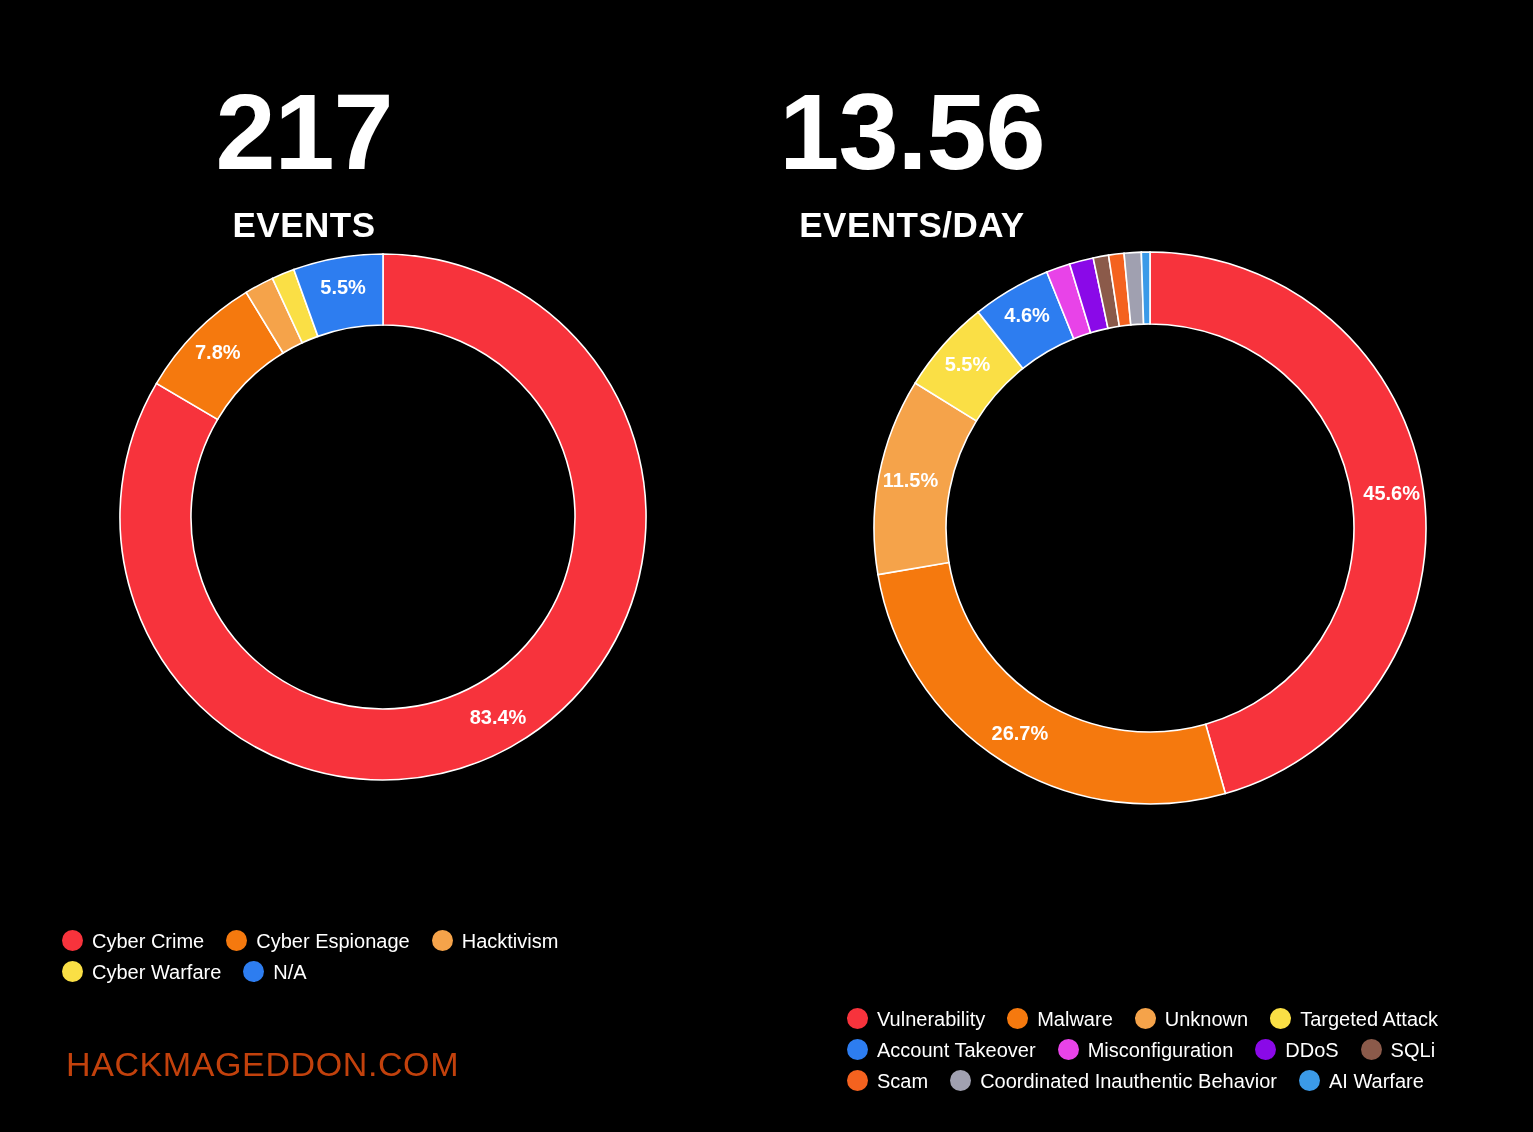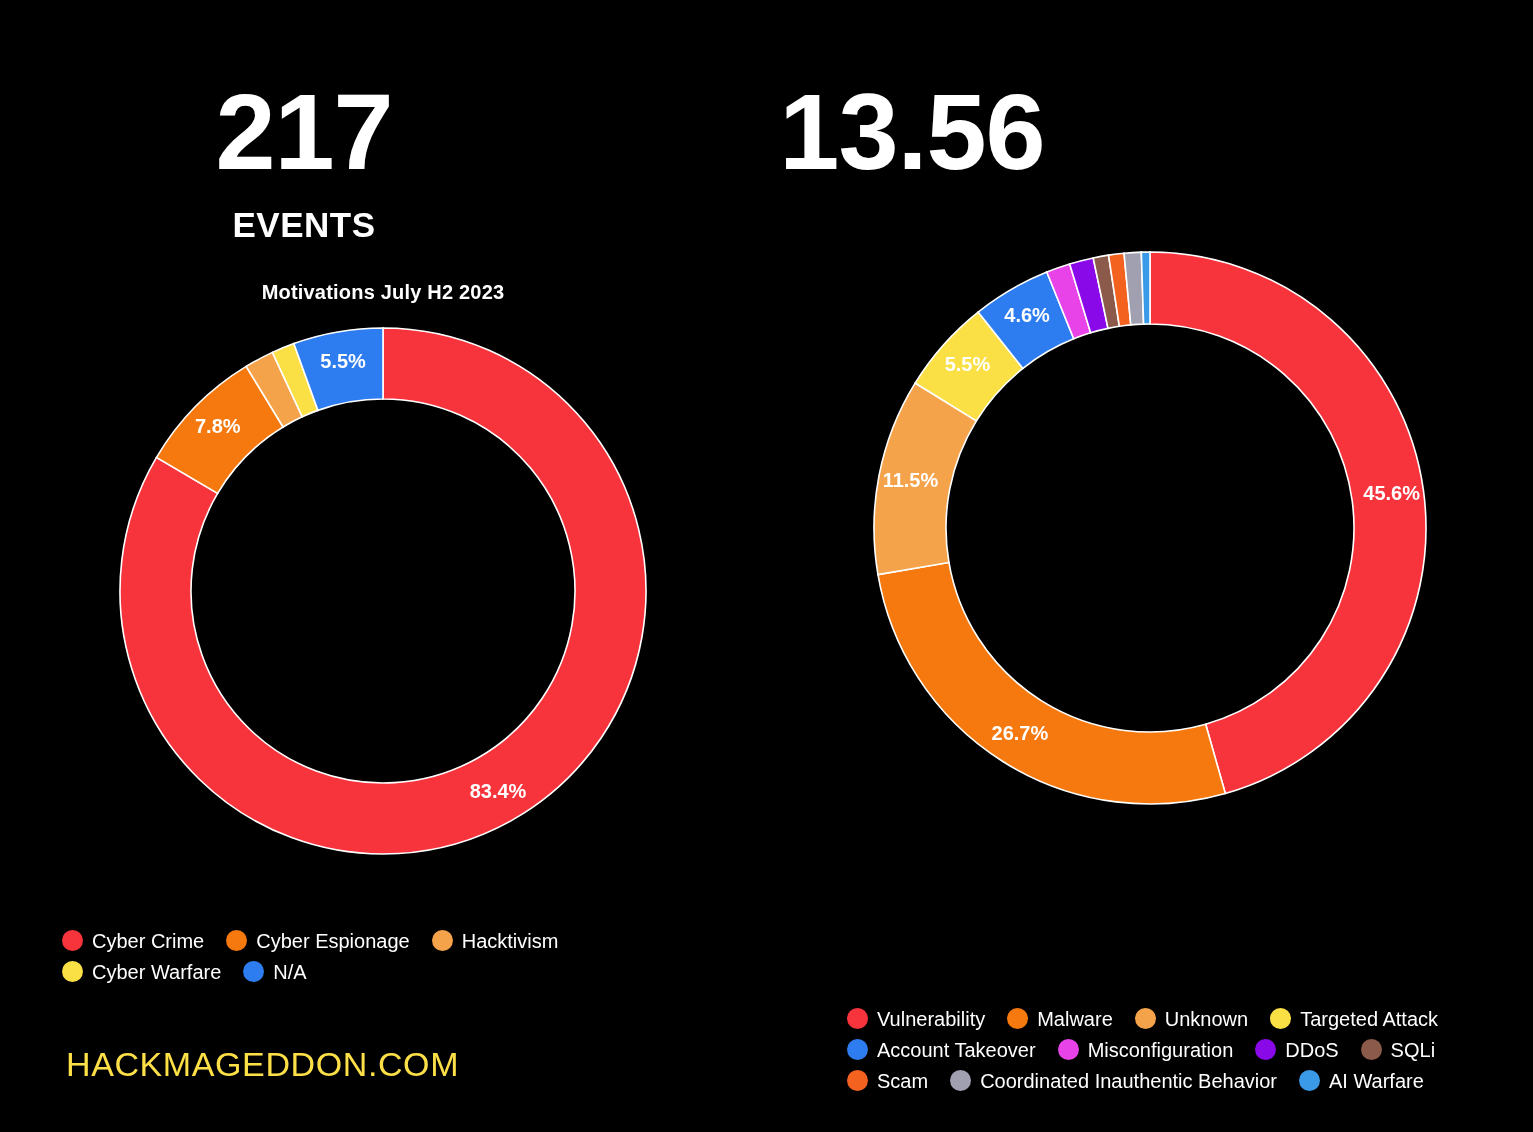--- a/index.html
+++ b/index.html
@@ -131,41 +131,41 @@
   }
 
   
   .brand {
     position: absolute;
     left: 66px;
     top: 1045px;
     font-size: 34px;
     font-weight: 400;
     letter-spacing: 0.6px;
-    color: #fde047;
+    color: #c2410c;
     text-align: right;
   }
 </style>
 </head>
 <body>
 
 <div class="page">
 
   <div class="kpi-row">
     <div class="kpi">
       <div class="kpi-value">217</div>
       <div class="kpi-label">EVENTS</div>
     </div>
     <div class="kpi">
       <div class="kpi-value">13.56</div>
+      <div class="kpi-label">EVENTS/DAY</div>
     </div>
   </div>
 
   <div class="panel panel-left">
-    <div class="chart-title">Motivations July H2 2023</div>
 
     <div class="donut-wrap left">
       <svg class="donut" id="donut-left" width="530" height="530" viewBox="0 0 530 530">
           <path d="M 265 2 A 263 263 0 1 1 38.48603525198237 131.35710354031602 L 99.63619303566773 167.43560410547786 A 192 192 0 1 0 265 73 Z" fill="#F7333C" stroke="#ffffff" stroke-width="1.6"></path>
           <text x="380.0509619347783" y="466.46284063787596" class="slice-label lg">83.4%</text>
           <path d="M 38.48603525198237 131.35710354031602 A 263 263 0 0 1 128.1651207488449 40.399875733957344 L 165.10533529953696 101.03336935710954 A 192 192 0 0 0 99.63619303566773 167.43560410547786 Z" fill="#F5790E" stroke="#ffffff" stroke-width="1.6"></path>
           <text x="99.79458978000221" y="102.11607680915145" class="slice-label lg">7.8%</text>
           <path d="M 128.1651207488449 40.399875733957344 A 263 263 0 0 1 154.41388801019684 26.379565344921218 L 184.267933452311 90.79800968146341 A 192 192 0 0 0 165.10533529953696 101.03336935710954 Z" fill="#F5A34A" stroke="#ffffff" stroke-width="1.6"></path>
           <path d="M 154.41388801019684 26.379565344921218 A 263 263 0 0 1 175.82633355990072 17.579190015007214 L 199.89983286502257 84.37340107559461 A 192 192 0 0 0 184.267933452311 90.79800968146341 Z" fill="#FADF45" stroke="#ffffff" stroke-width="1.6"></path>
           <path d="M 175.82633355990072 17.579190015007214 A 263 263 0 0 1 265.0000000000004 2 L 265.0000000000003 73 A 192 192 0 0 0 199.89983286502257 84.37340107559461 Z" fill="#2D7DF0" stroke="#ffffff" stroke-width="1.6"></path>

